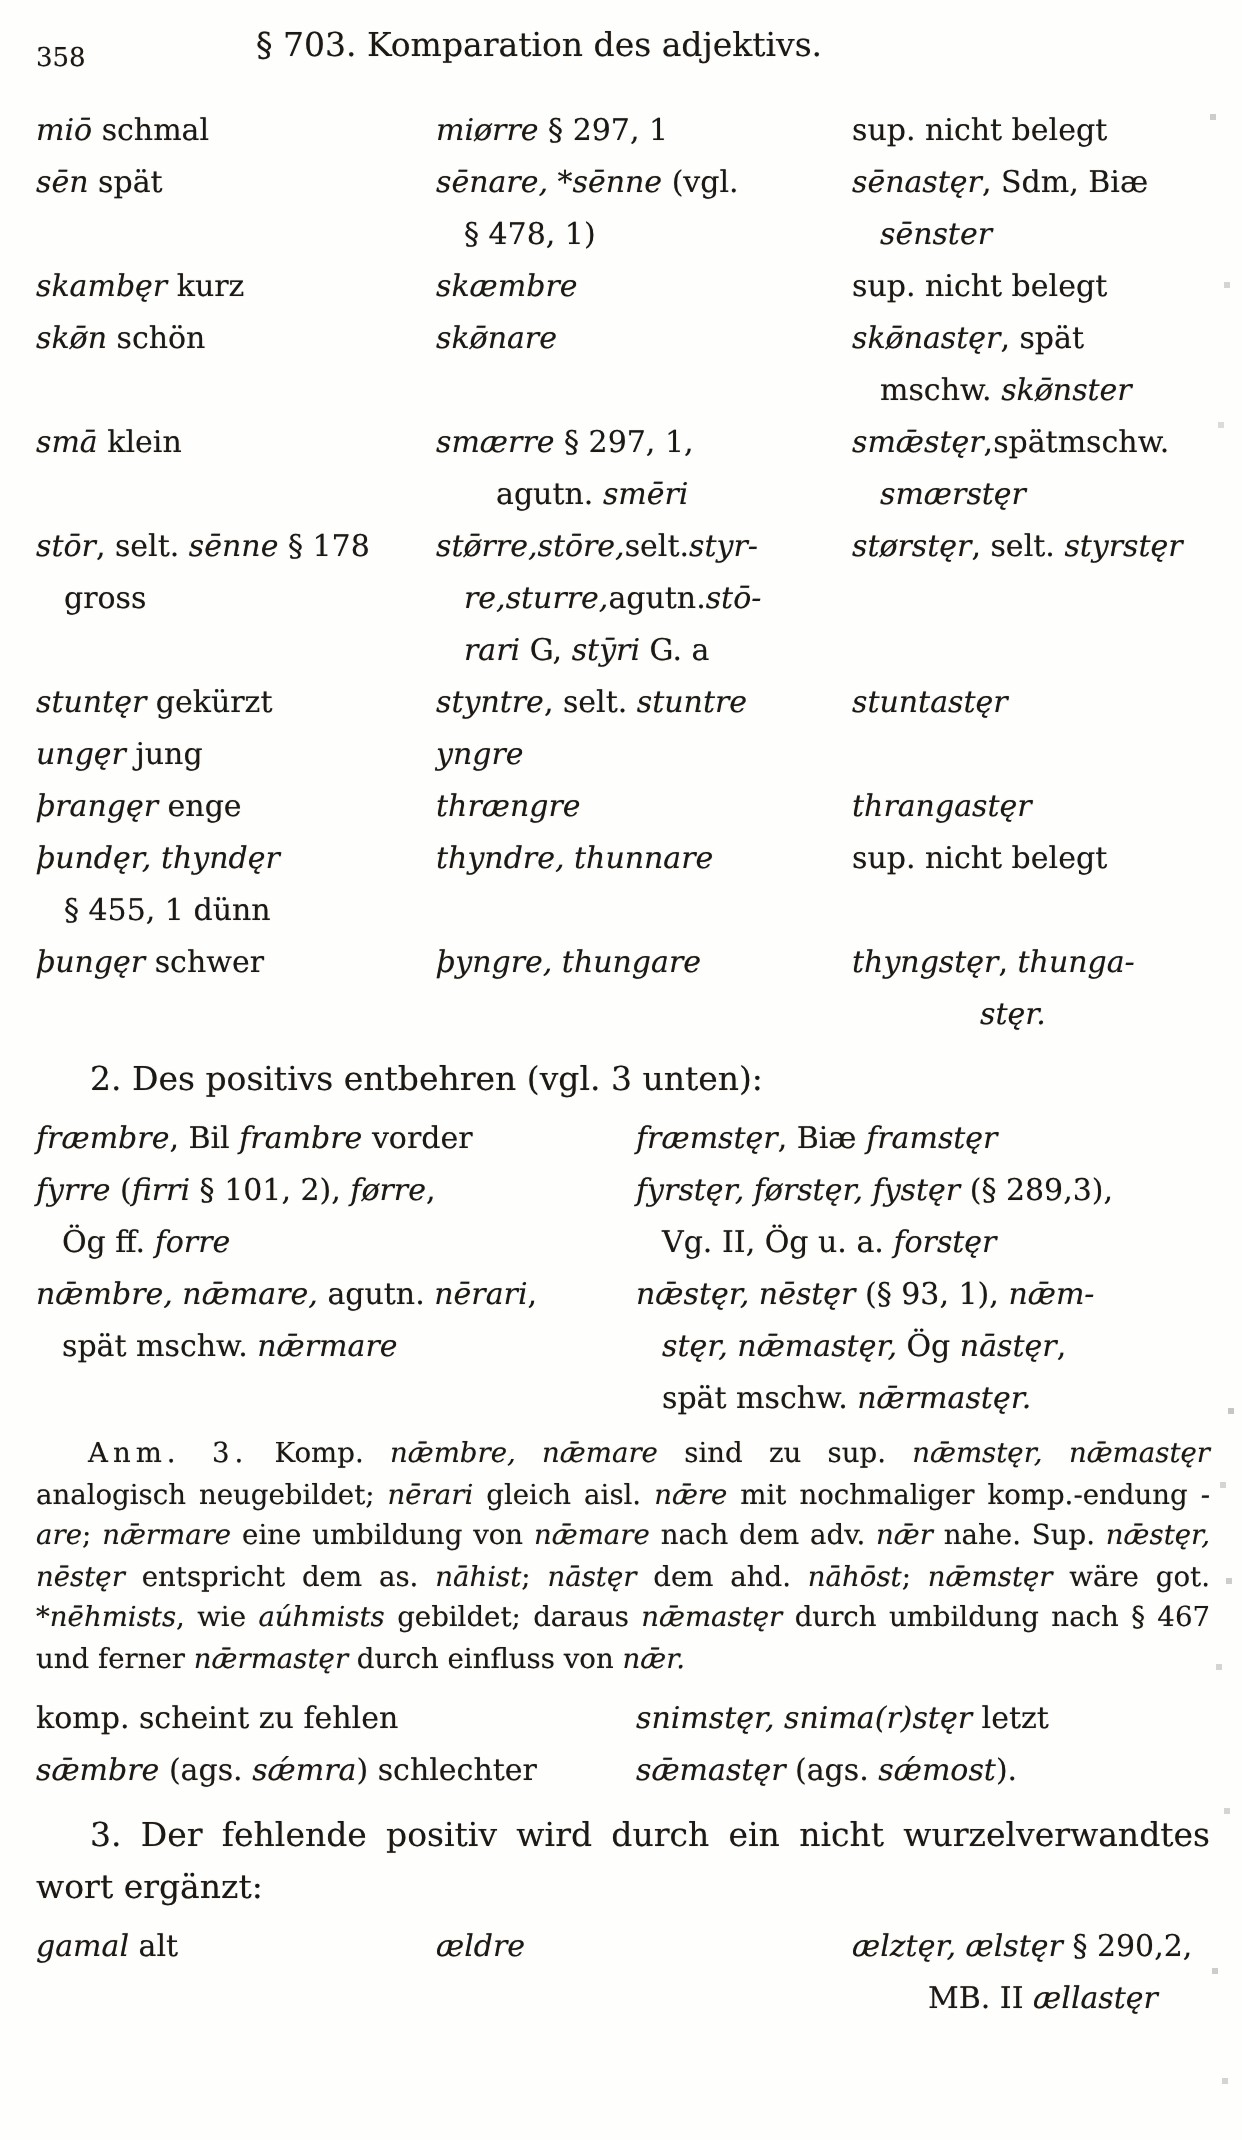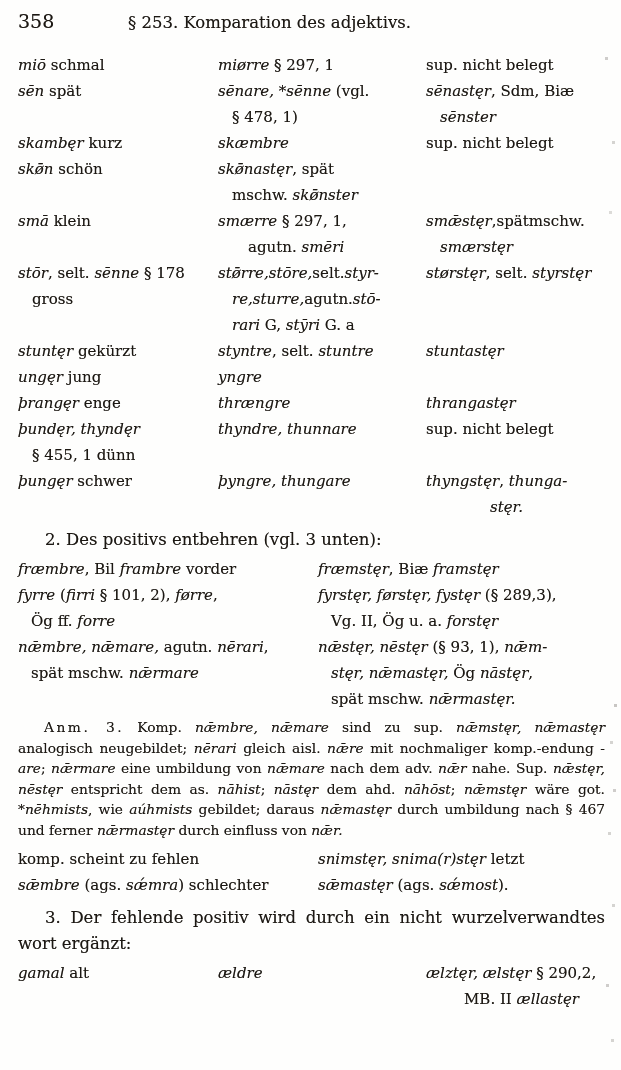--- a/index.html
+++ b/index.html
@@ -11,21 +11,21 @@
   body {
     font-family: "DejaVu Serif", "Liberation Serif", serif;
     color: #1c1813;
     text-shadow: 0 0 0.4px rgba(28,24,19,0.5);
   }
   .page { position: relative; padding: 10px 16px 0 18px; width: 587px; }
   .it { font-style: italic; }
   .sp { letter-spacing: 2.5px; }
 
   .header { position: relative; height: 30px; margin-bottom: 12px; }
-  .pagenum { position: absolute; left: 0; top: 0; font-size: 19px; }
+  .pagenum { position: absolute; left: 0; top: 12px; font-size: 13px; }
   .heading { position: absolute; left: 110px; top: 3px; font-size: 16.5px; }
 
   .t3 .row, .t2 .row { display: flex; line-height: 26px; font-size: 15px; }
   .c { box-sizing: border-box; padding-left: 14px; text-indent: -14px; }
   .c1 { width: 200px; }
   .c2 { width: 208px; }
   .c3 { flex: 1; }
   .hang-md { padding-left: 30px; text-indent: -30px; }
   .hang-lg { padding-left: 64px; text-indent: -64px; }
   .hang-w  { padding-left: 38px; text-indent: -38px; }
@@ -60,41 +60,42 @@
       612px 1040px 0 1px rgba(120,115,108,.3);
   }
 </style>
 </head>
 <body>
 
 <div class="page">
 
   <div class="header">
     <span class="pagenum">358</span>
-    <span class="heading">§ 253. Komparation des adjektivs.</span>
+    <span class="heading">§ 703. Komparation des adjektivs.</span>
   </div>
 
   <div class="t3">
     <div class="row">
       <div class="c c1"><span class="it">miō </span><span>schmal</span></div>
       <div class="c c2"><span class="it">miørre </span><span>§ 297, 1</span></div>
       <div class="c c3"><span>sup. nicht belegt</span></div>
     </div>
     <div class="row">
       <div class="c c1"><span class="it">sēn </span><span>spät</span></div>
       <div class="c c2"><span class="it">sēnare, *sēnne </span><span>(vgl.</span><br><span>§ 478, 1)</span></div>
       <div class="c c3"><span class="it">sēnastęr</span><span>, Sdm, Biæ</span><br><span class="it">sēnster</span></div>
     </div>
     <div class="row">
       <div class="c c1"><span class="it">skambęr </span><span>kurz</span></div>
       <div class="c c2"><span class="it">skæmbre</span></div>
       <div class="c c3"><span>sup. nicht belegt</span></div>
     </div>
     <div class="row">
       <div class="c c1"><span class="it">skø̄n </span><span>schön</span></div>
+      <div class="c c2"><span class="it">skø̄nare</span></div>
       <div class="c c3"><span class="it">skø̄nastęr</span><span>, spät</span><br><span>mschw. </span><span class="it">skø̄nster</span></div>
     </div>
     <div class="row">
       <div class="c c1"><span class="it">smā </span><span>klein</span></div>
       <div class="c c2 hang-md"><span class="it">smærre </span><span>§ 297, 1,</span><br><span>agutn. </span><span class="it">smēri</span></div>
       <div class="c c3"><span class="it">smǣstęr</span><span>,spätmschw.</span><br><span class="it">smærstęr</span></div>
     </div>
     <div class="row">
       <div class="c c1"><span class="it">stōr</span><span>, selt. </span><span class="it">sēnne </span><span>§ 178</span><br><span>gross</span></div>
       <div class="c c2"><span class="it">stø̄rre,stōre,</span><span>selt.</span><span class="it">styr-</span><br><span class="it">re,sturre,</span><span>agutn.</span><span class="it">stō-</span><br><span class="it">rari </span><span>G, </span><span class="it">stȳri </span><span>G. a</span></div>

